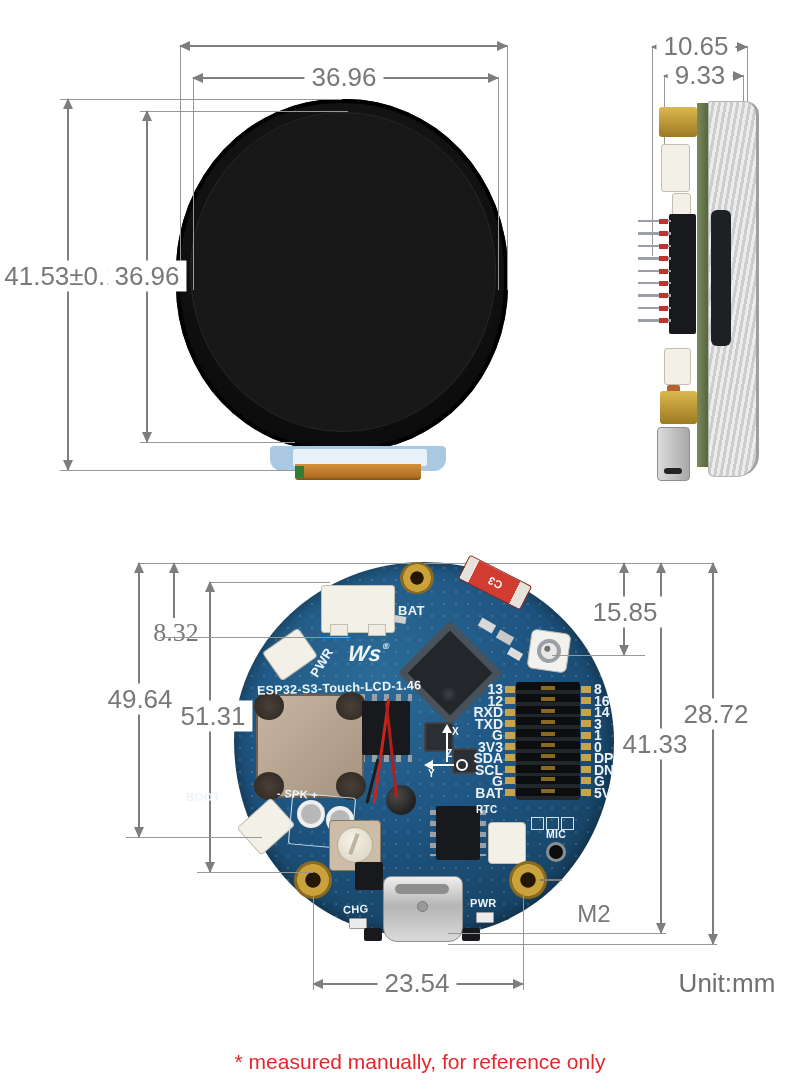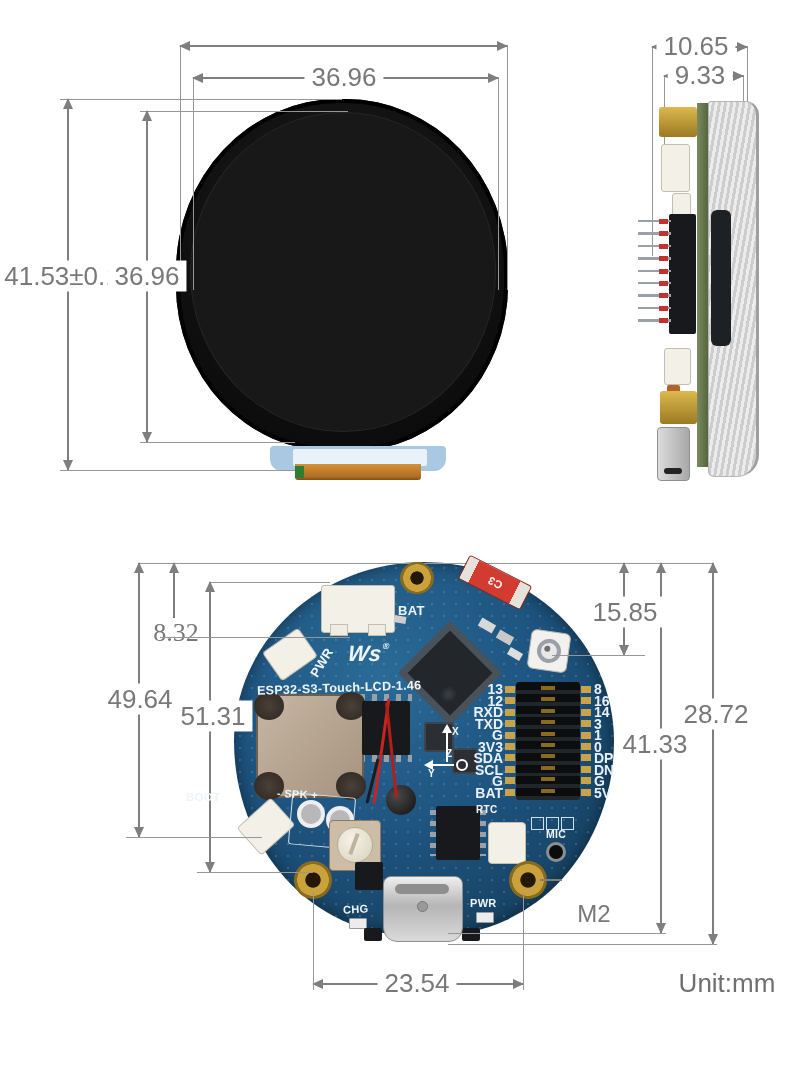--- a/index.html
+++ b/index.html
@@ -260,14 +260,15 @@
   <div class="dlab" style="left:655px;top:744px;">41.33</div>
   <div class="dv" style="left:712px;top:563px;height:381px;"></div>
   <div class="dlab" style="left:716px;top:714px;">28.72</div>
   <div class="dh" style="left:313px;top:983px;width:210px;"></div>
   <div class="dlab" style="left:417px;top:983px;">23.54</div>
 
   <div class="exth" style="left:540px;top:879px;width:22px;z-index:10;background:#7e7e7e;height:2px;"></div>
   <div class="dlab" style="left:594px;top:878px;font-size:24px;margin-top:36px;">M2</div>
 
   <div class="dlab" style="left:727px;top:983px;font-size:26px;color:#6f6f6f;">Unit:mm</div>
+  <div style="position:absolute;left:420px;top:1062px;transform:translate(-50%,-50%);font-size:21px;color:#e8252b;white-space:nowrap;">* measured manually, for reference only</div>
 
 </div>
 
 </body></html>

